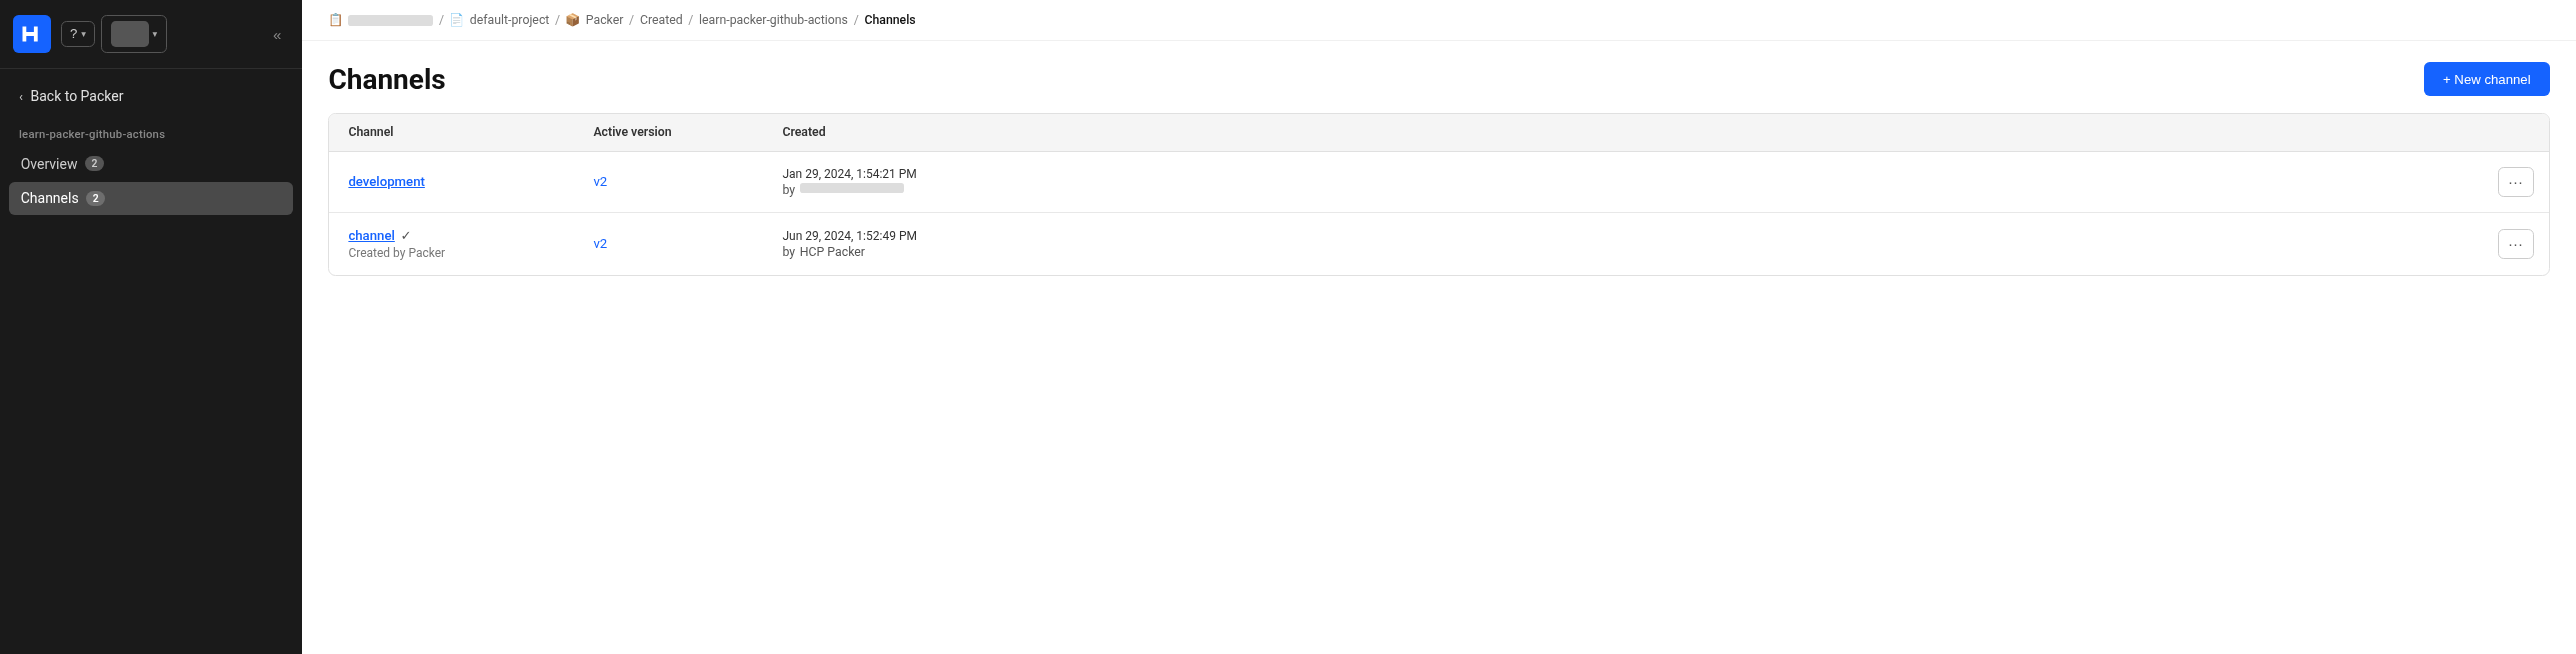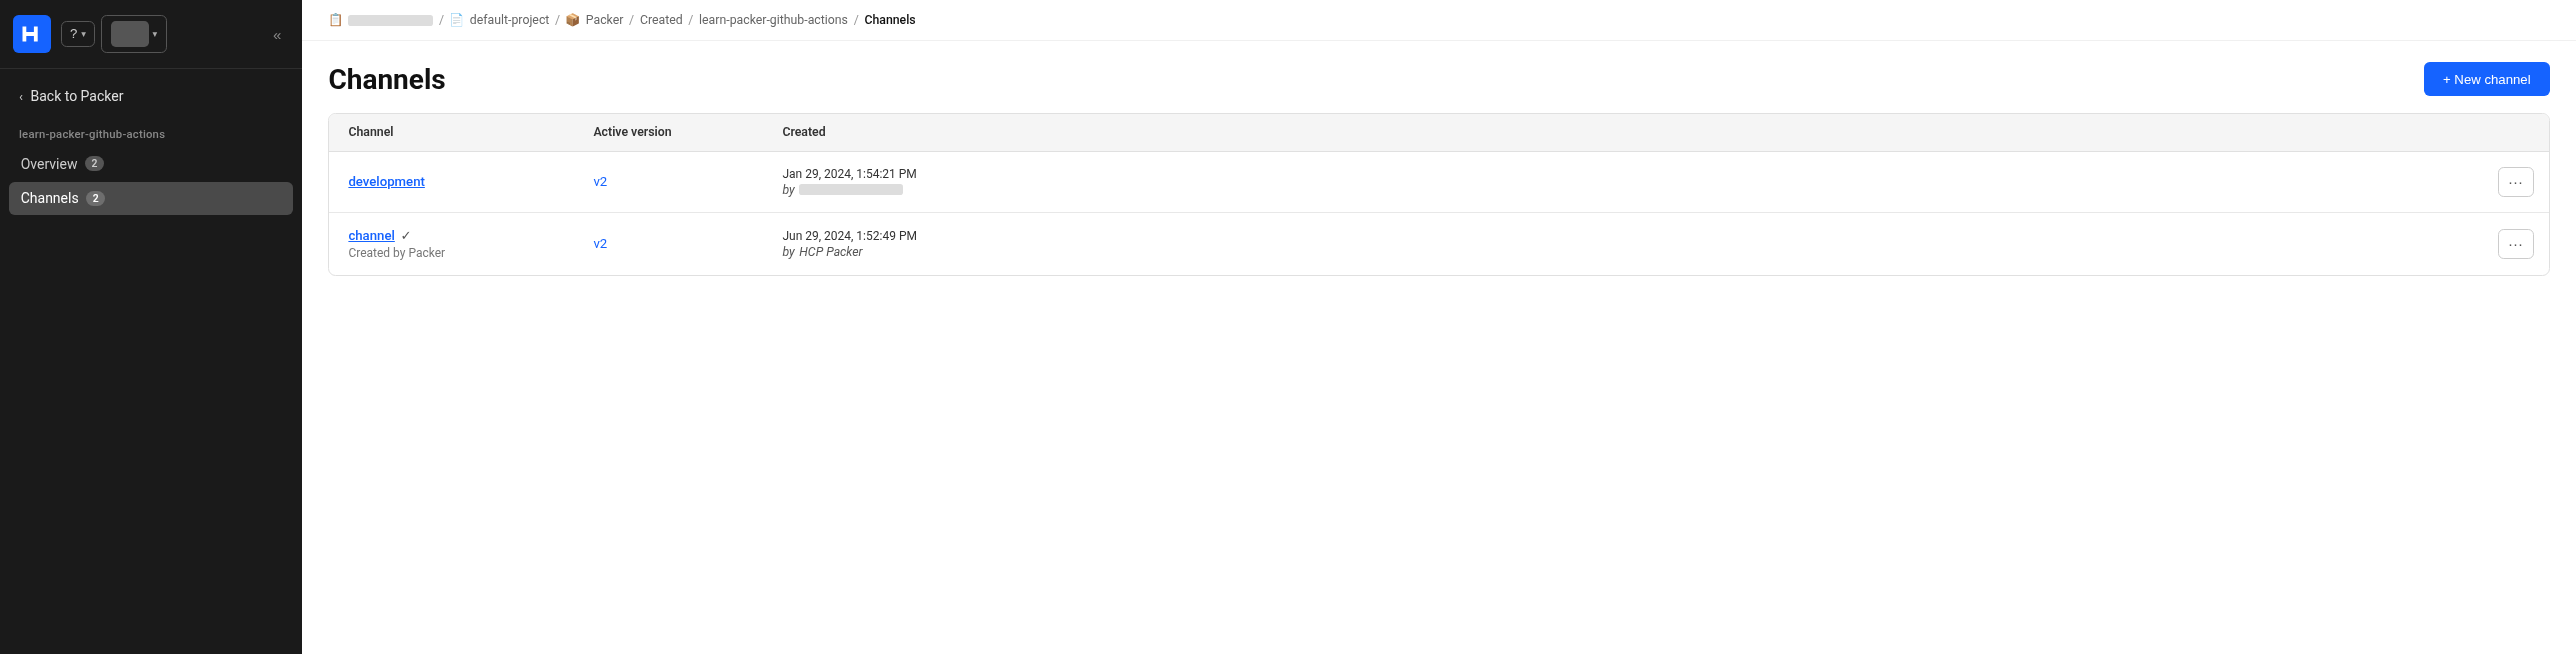--- a/index.html
+++ b/index.html
@@ -287,23 +287,21 @@
 
     .assigned-date {
       font-size: 12px;
       color: #333;
     }
 
     .assigned-by {
       font-size: 12.3px;
       color: #555;
       display: flex;
-      align-items: center;
       gap: 4.7px;
-      font-style: italic;
     }
 
     .assigned-by-blur {
       display: inline-block;
       width: 104px;
       height: 10.4px;
       background: #ddd;
       border-radius: 2.8px;
       vertical-align: middle;
     }

